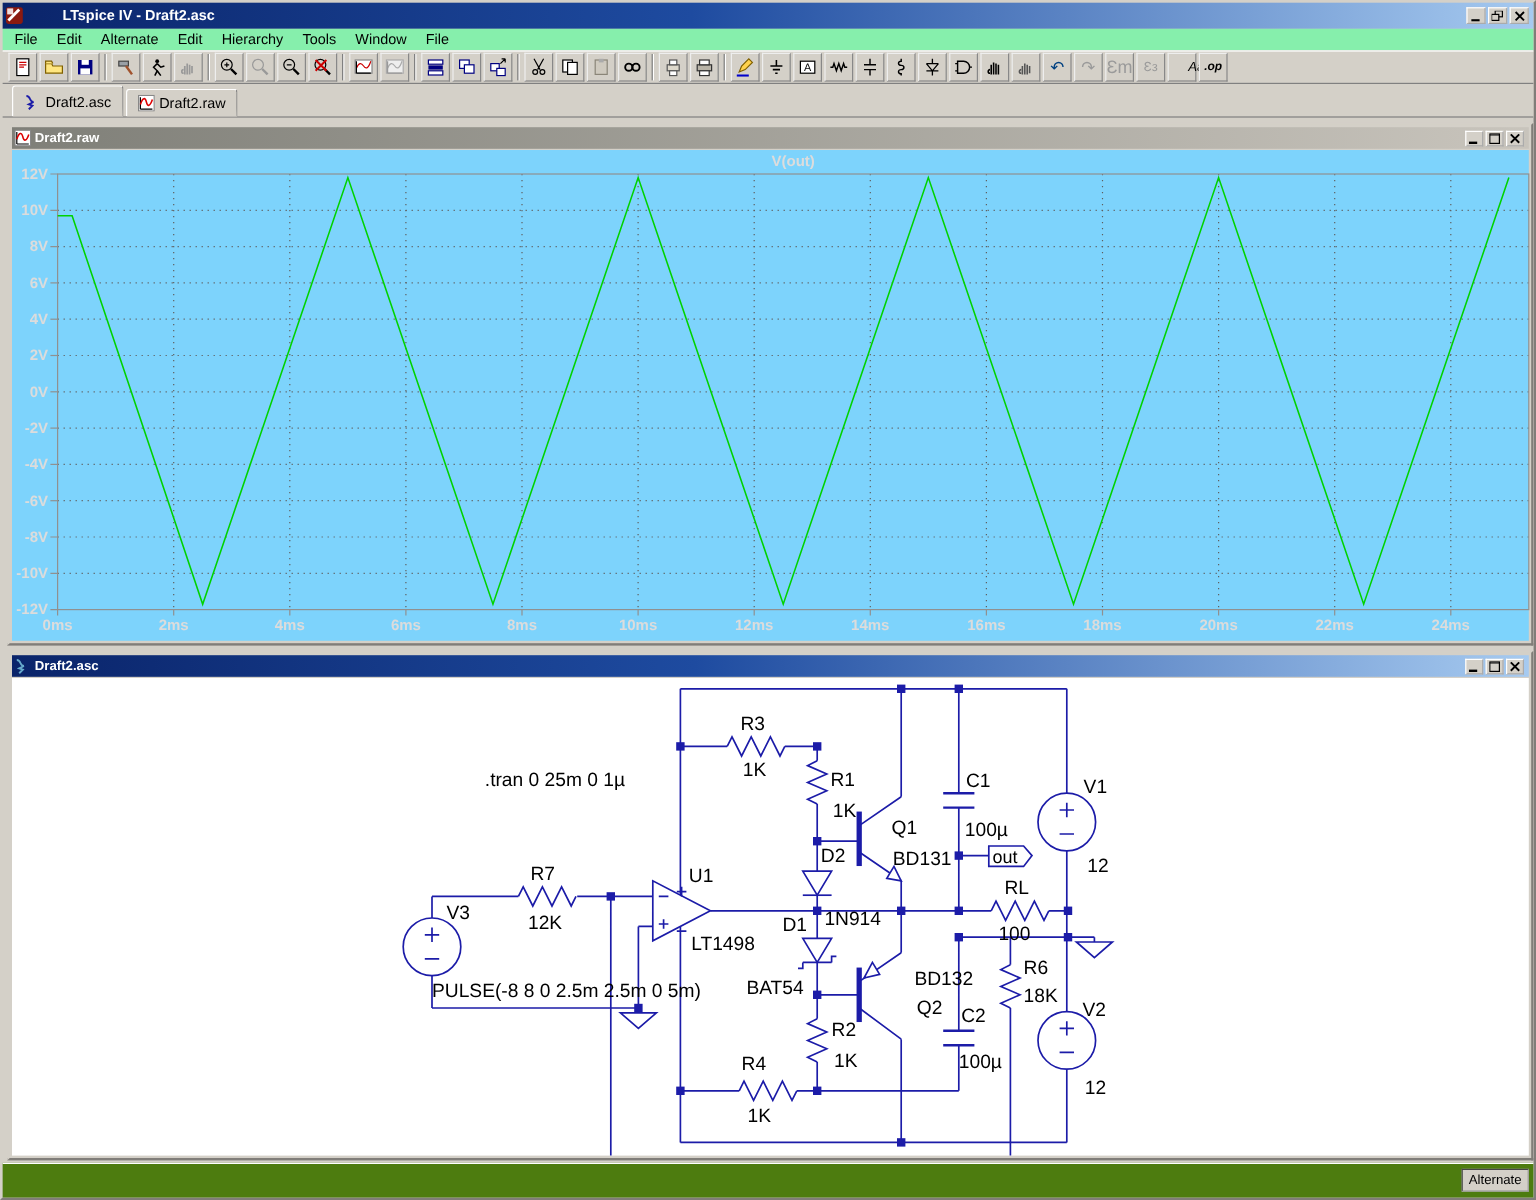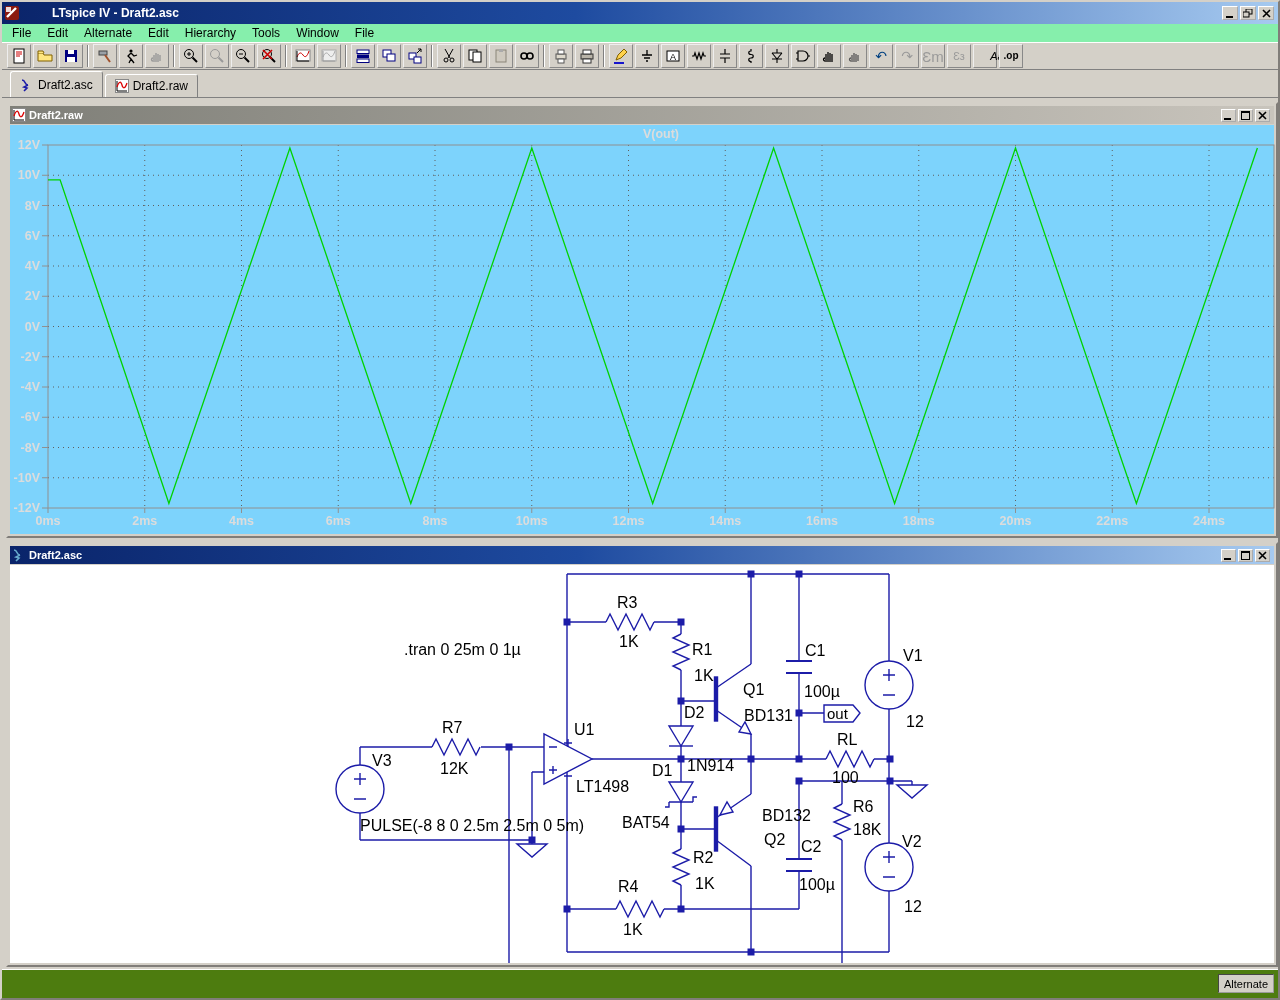--- a/index.html
+++ b/index.html
@@ -307,21 +307,21 @@
       <button class="tbtn">
         <span class="tg" style="color: rgb(154, 154, 154); font-size: 15px;">Ɛm</span>
       </button>
       <button class="tbtn">
         <span class="tg" style="color: rgb(154, 154, 154); font-size: 11px;">Ɛз</span>
       </button>
       <button class="tbtn">
         <span class="tg" style="color: rgb(0, 0, 0); font-size: 11px; font-style: italic; margin-left: 24px;">Aa</span>
       </button>
       <button class="tbtn">
-        <span class="tg" style="color: rgb(0, 0, 0); font-size: 10px; font-weight: bold;">.op</span>
+        <span class="tg" style="color: rgb(0, 0, 0); font-size: 10px; font-weight: bold; font-style: italic;">.op</span>
       </button>
     </div>
 
   <div id="tabrow">
     <div class="tab active">
       <svg width="14" height="14" viewBox="0 0 14 14">
         <path d="M2 2c4 0 2 5 6 5M8 7L4 9l3 1-3 3" stroke="#1c1ca8" stroke-width="1.6" fill="none"></path>
       </svg>
       <span>Draft2.asc</span>
     </div>

